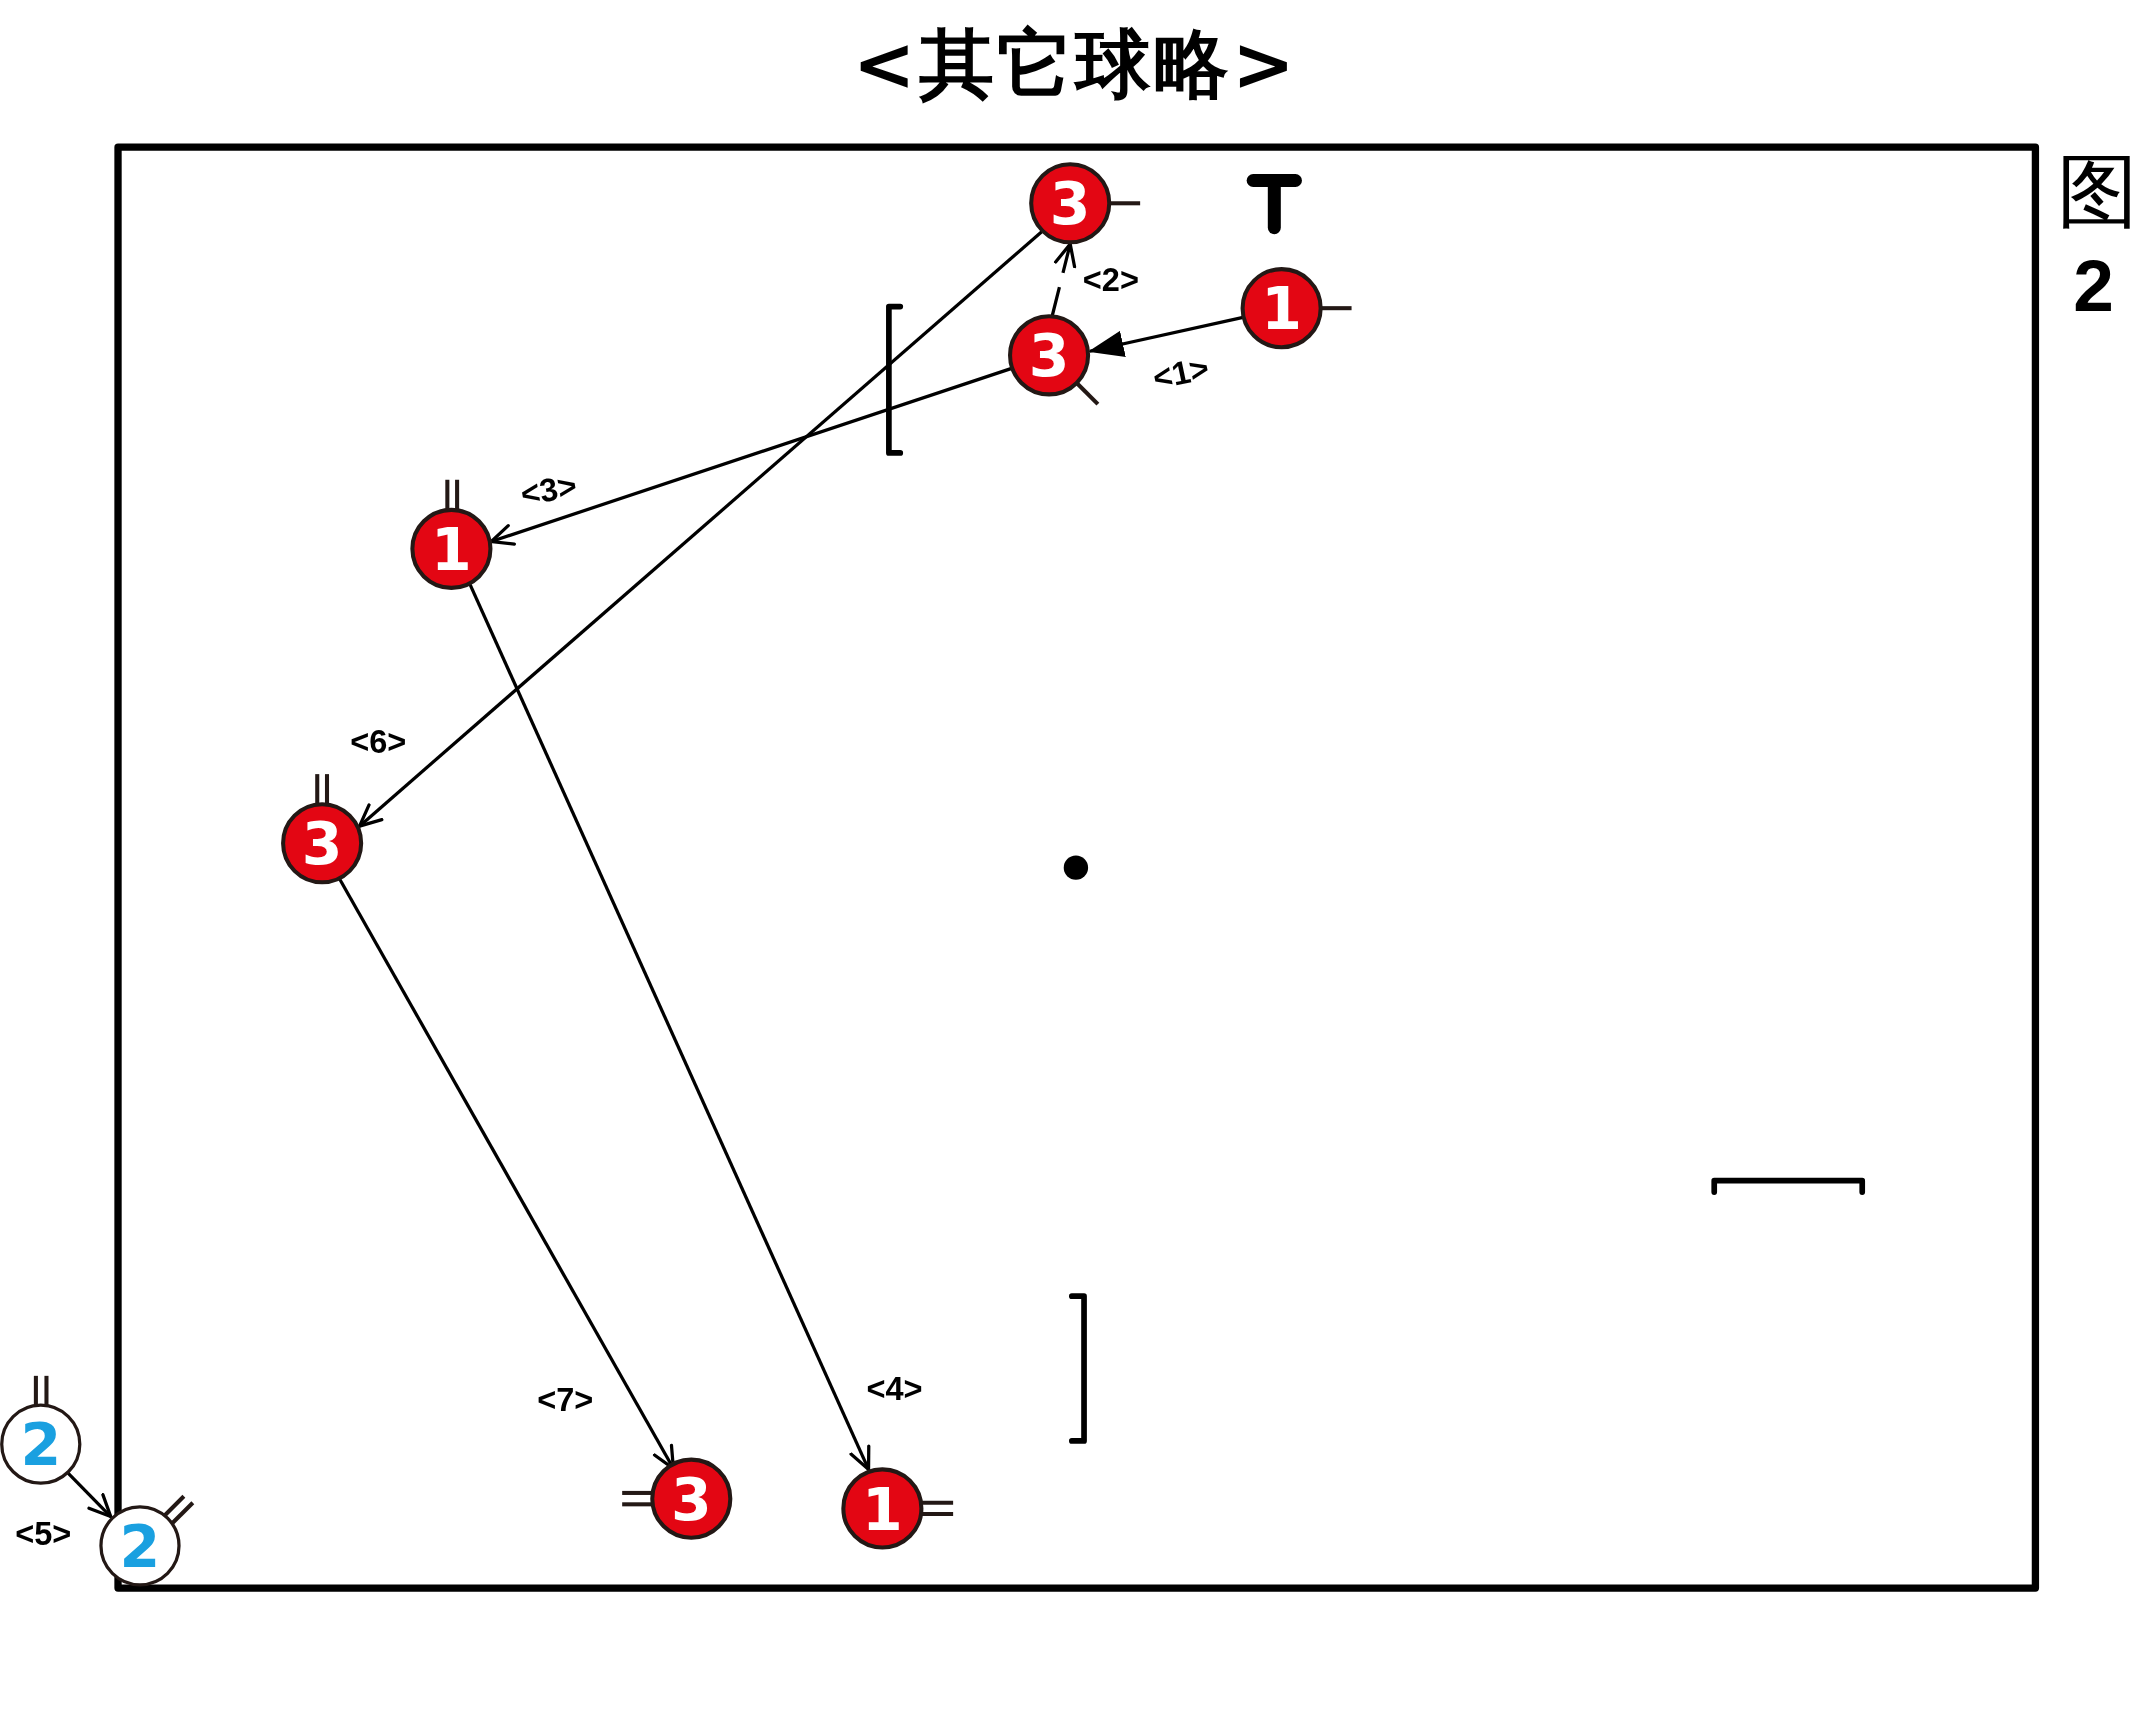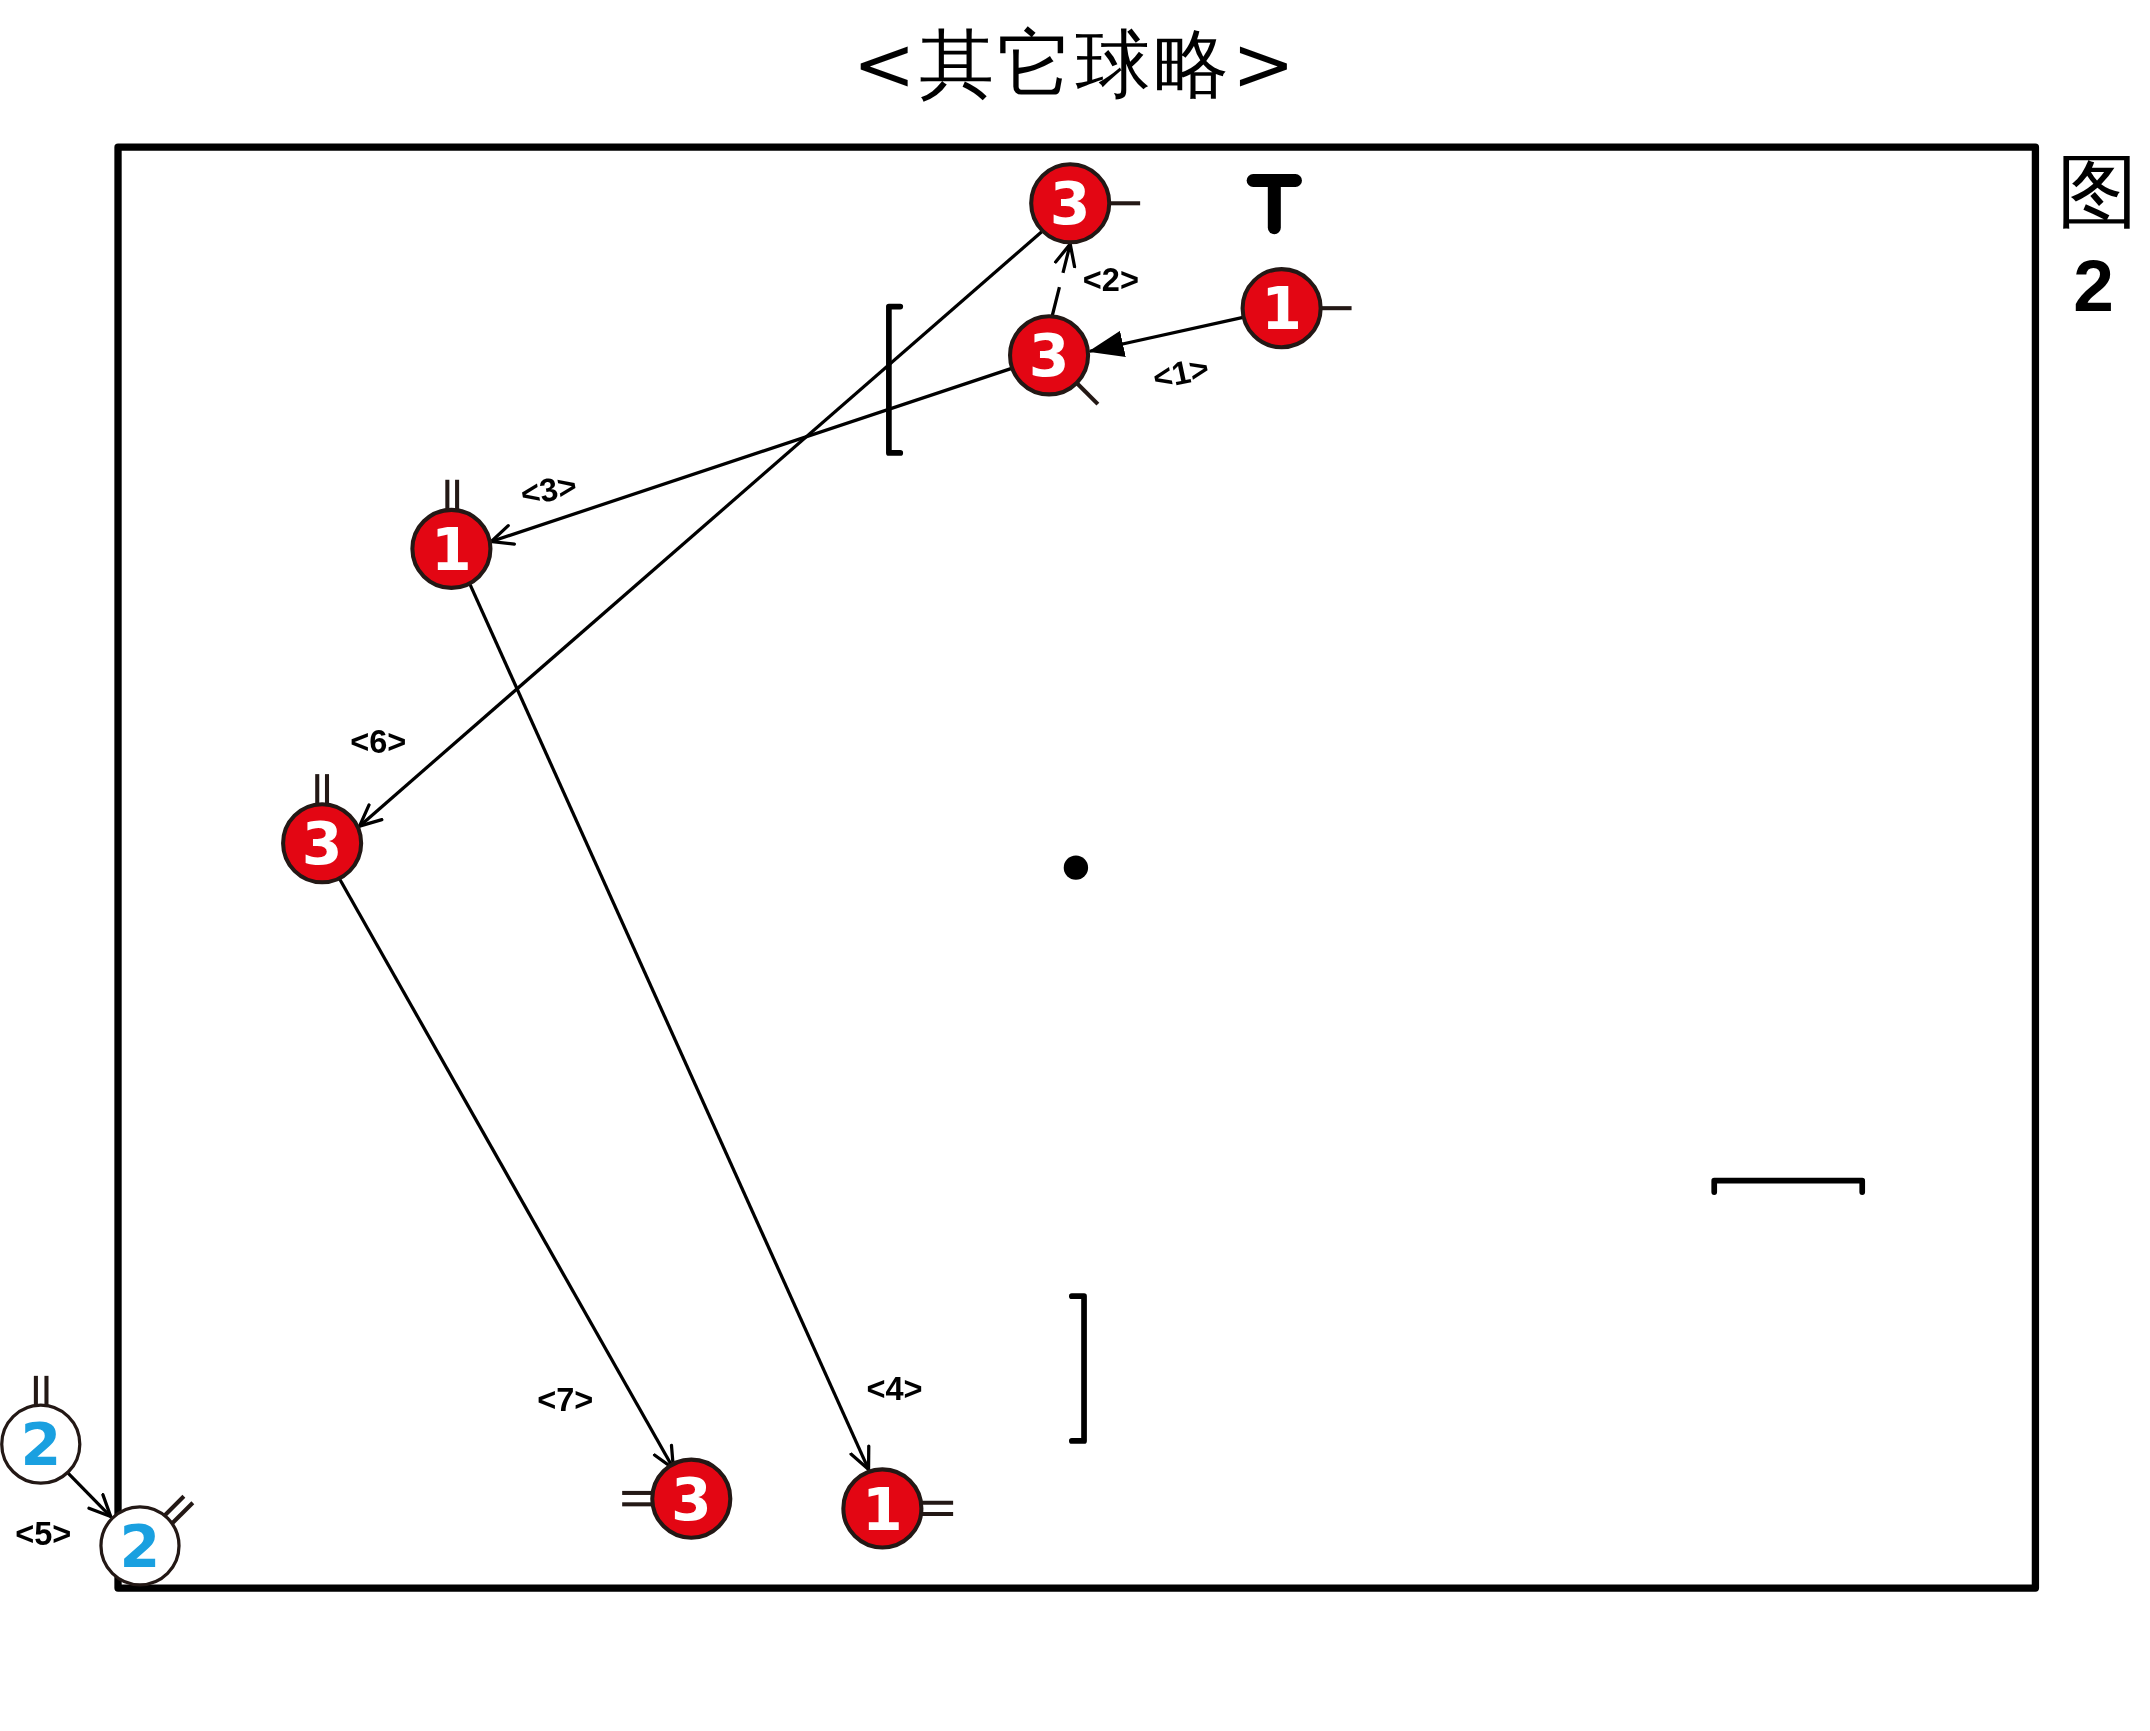--- a/index.html
+++ b/index.html
@@ -1,18 +1,18 @@
 <!DOCTYPE html>
 <html style="font-size:13px"><head>
 <meta charset="utf-8">
 <style>
   html, body { margin: 0; padding: 0; background: #ffffff; }
   body { width: 2151px; height: 1732px; position: relative; overflow: hidden; font-family: "DejaVu Sans", sans-serif; }
   #stage { position: absolute; left: 0; top: 0; width: 2151px; height: 1732px; }
-  .title { position: absolute; left: 0; width: 2151px; top: 14.6px; text-align: center; font-size: 75px; font-weight: normal; color: #000; letter-spacing: 3.3px; font-family: "DejaVu Sans", sans-serif; }
+  .title { position: absolute; left: 0; width: 2151px; top: 14.6px; text-align: center; font-size: 75px; font-weight: bold; color: #000; letter-spacing: 3.3px; font-family: "DejaVu Sans", sans-serif; }
   .fig-label { position: absolute; left: 2057px; width: 73px; text-align: center; color: #000; }
   .fig-char { top: 138px; font-size: 81px; font-family: "DejaVu Serif", serif; }
   .fig-num { top: 244px; font-size: 73px; font-weight: bold; font-family: "Liberation Sans", sans-serif; }
   svg text { font-family: "Liberation Sans", sans-serif; }
   .step { font-size: 40px; font-weight: bold; fill: #000; }
   .pnum { font-size: 72px; font-weight: 900; font-family: "DejaVu Sans", sans-serif; }
 </style>
 </head>
 <body>
 

